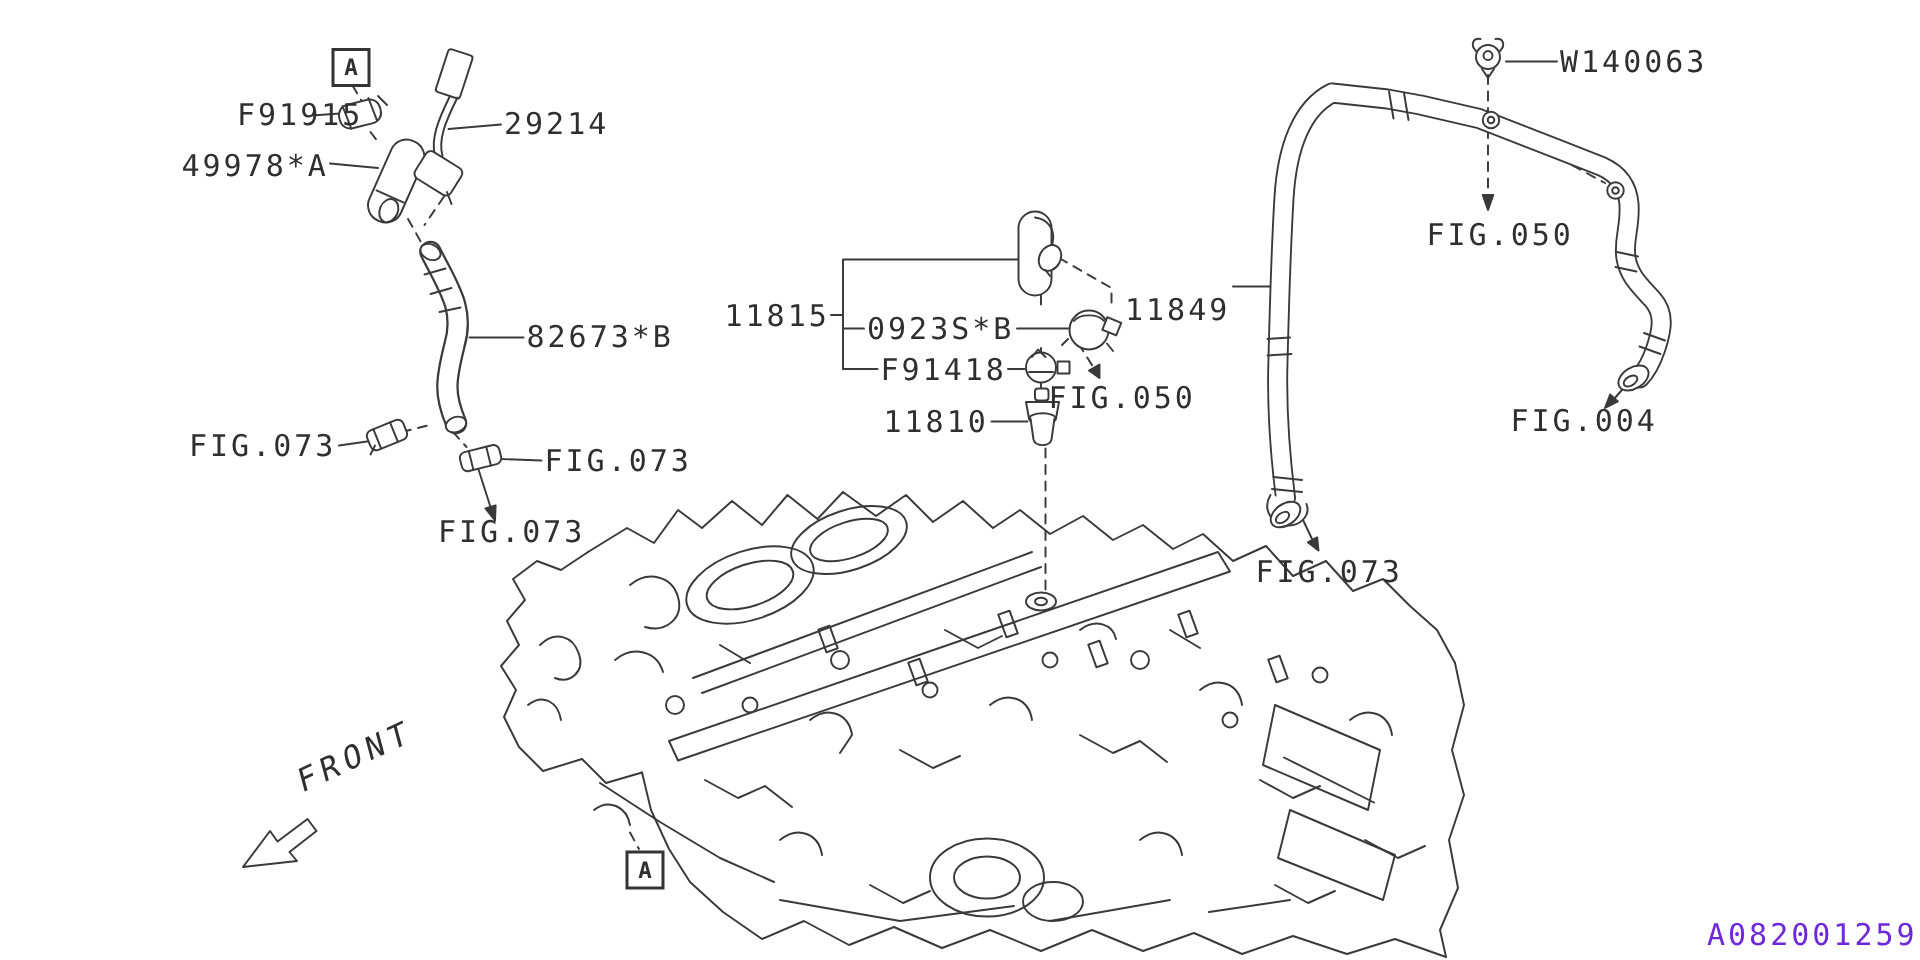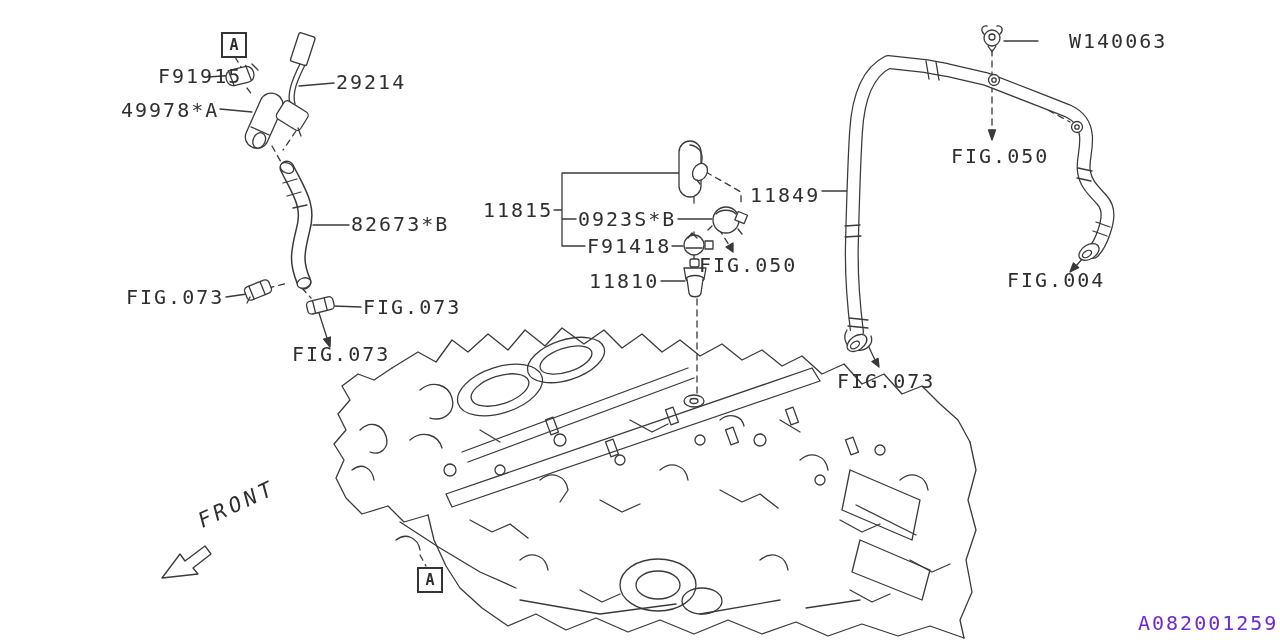--- a/index.html
+++ b/index.html
@@ -263,21 +263,21 @@
   <div class="lbl" style="left:363px;top:297px;">FIG.073</div>
   <div class="lbl" style="left:292px;top:344px;">FIG.073</div>
   <div class="lbl" style="left:837px;top:371px;">FIG.073</div>
 
   <div class="lbl" style="left:483px;top:200px;">11815</div>
   <div class="lbl" style="left:578px;top:209px;">0923S*B</div>
   <div class="lbl" style="left:587px;top:236px;">F91418</div>
   <div class="lbl" style="left:699px;top:255px;">FIG.050</div>
   <div class="lbl" style="left:589px;top:271px;">11810</div>
 
-  <div class="lbl" style="left:750px;top:185px;">11849</div>
-  <div class="lbl" style="left:1040px;top:31px;margin-left:29px;">W140063</div>
+  <div class="lbl" style="left:750px;top:196px;">11849</div>
+  <div class="lbl" style="left:1040px;top:31px;">W140063</div>
   <div class="lbl" style="left:951px;top:146px;">FIG.050</div>
   <div class="lbl" style="left:1007px;top:270px;">FIG.004</div>
 
   <div class="front">FRONT</div>
   <div class="code">A082001259</div>
 
 </div>
 
 </body></html>

